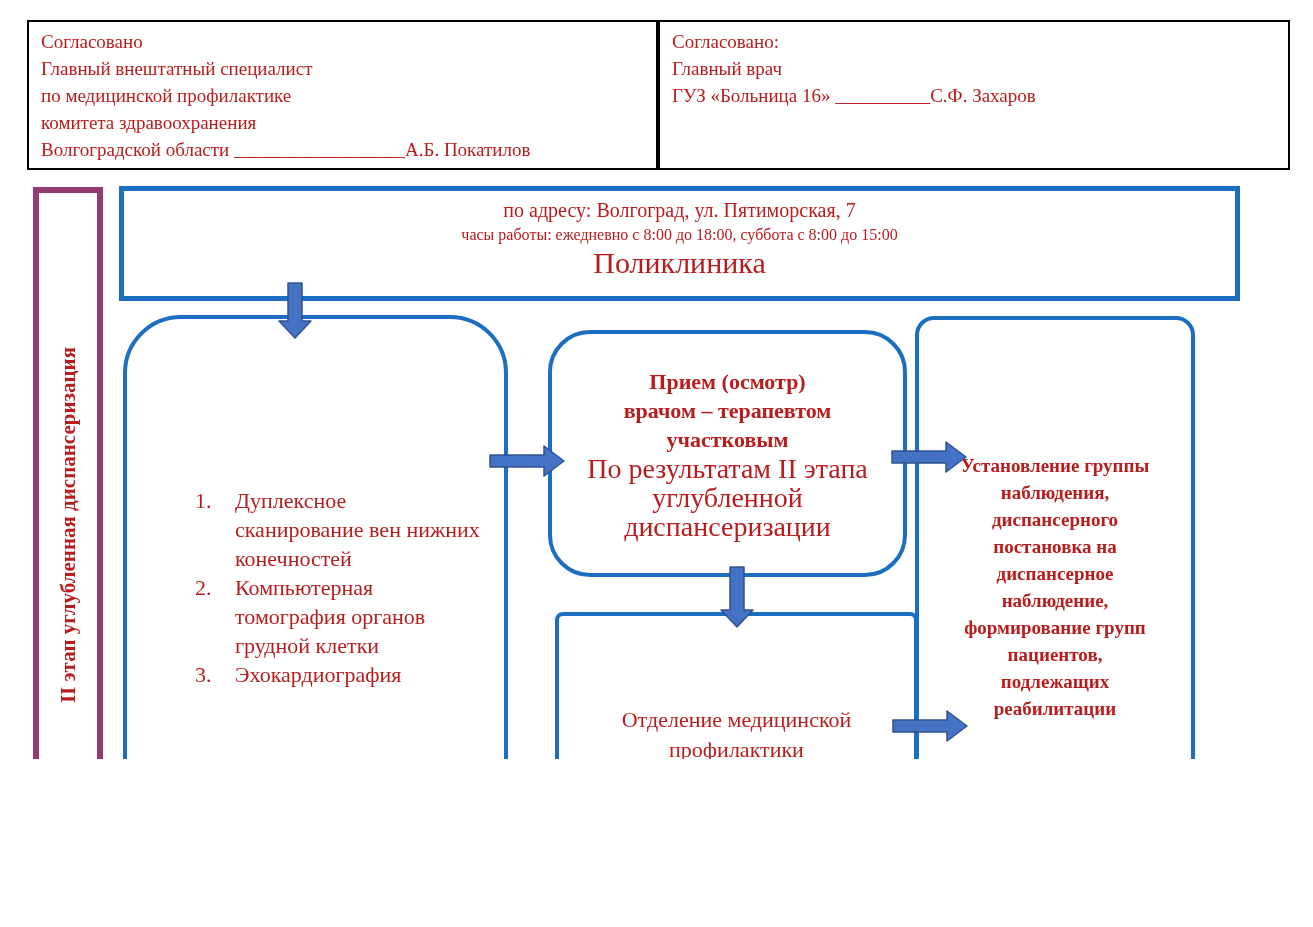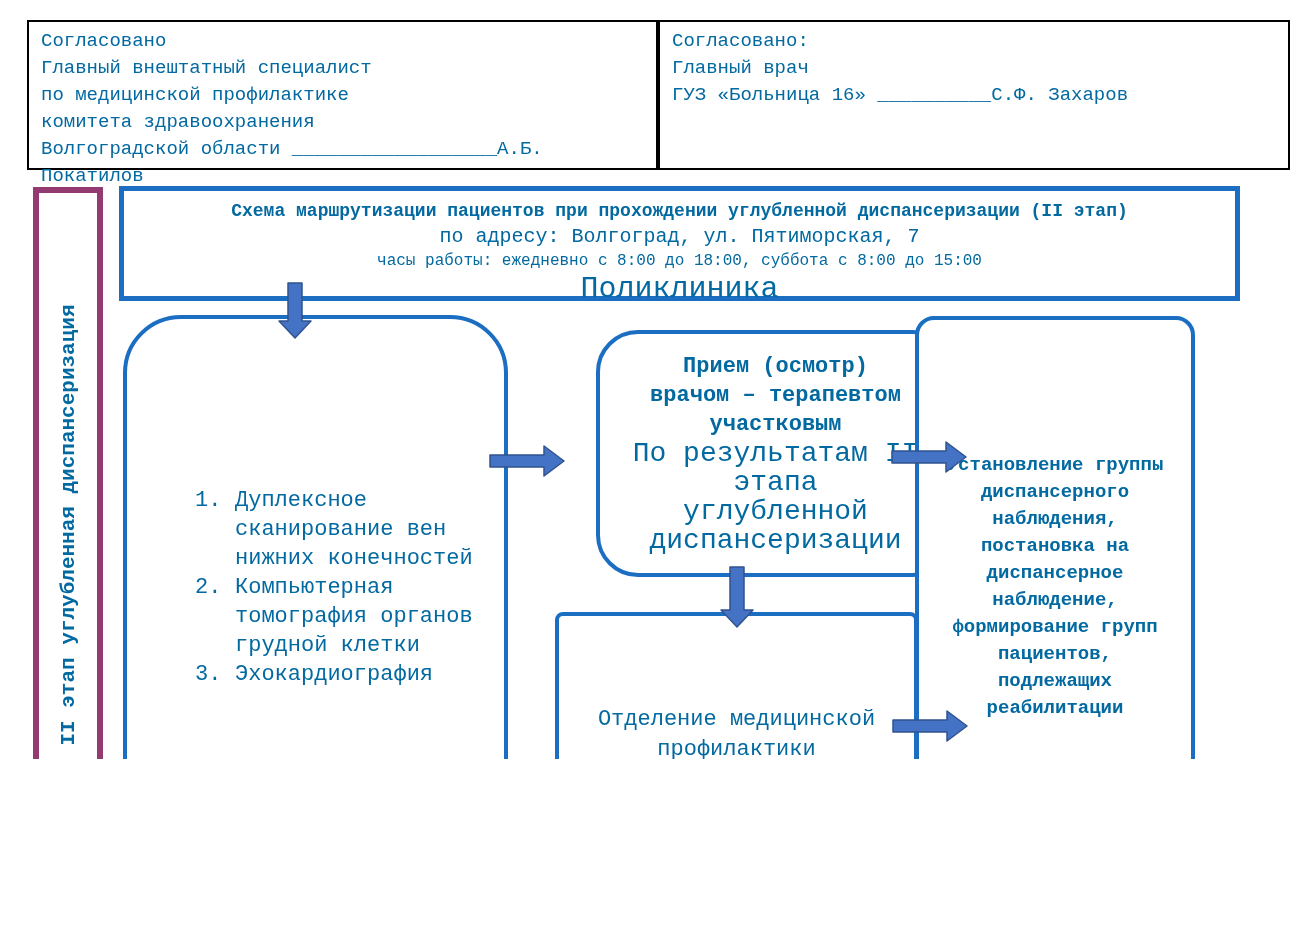--- a/index.html
+++ b/index.html
@@ -2,22 +2,22 @@
 <html><head>
 <meta charset="utf-8">
 <style>
   * { margin: 0; padding: 0; box-sizing: border-box; }
   html, body { background: #ffffff; }
   .page {
     position: relative;
     width: 1313px;
     height: 759px;
     background: #ffffff;
-    font-family: Liberation Mono, monospace;
-    color: #0369a1;
+    font-family: Liberation Serif, serif;
+    color: #b91c1c;
     overflow: hidden;
   }
   
   .hdr-box {
     position: absolute;
     top: 20px;
     height: 150px;
     border: 2px solid #000000;
     padding: 6px 12px;
     font-size: 19px;
@@ -88,21 +88,20 @@
   }
   .node-procedures li::before {
     content: counter(proc) ".";
     position: absolute;
     left: 0;
   }
   .node-therapist {
     left: 548px; top: 330px;
     width: 359px; height: 247px;
     border-radius: 42px;
-    margin-left: 48px;
   }
   .node-therapist .bold { font-weight: bold; font-size: 22px; line-height: 29px; }
   .node-therapist .reg  { font-size: 28px; line-height: 29px; }
   .node-prevention {
     left: 555px; top: 612px;
     width: 363px; height: 246px;
     border-radius: 8px;
     font-size: 22px;
     line-height: 30px;
   }
@@ -134,21 +133,20 @@
     <div>Согласовано:</div>
     <div>Главный врач</div>
     <div>ГУЗ «Больница 16» __________С.Ф. Захаров</div>
   </div>
 
   <div class="stage-box">
     <span class="rot">II этап углубленная диспансеризация</span>
   </div>
 
   <div class="title-box">
-    <div class="t1">Схема маршрутизации пациентов при прохождении углубленной диспансеризации (II этап)</div>
     <div class="t2">по адресу: Волгоград, ул. Пятиморская, 7</div>
     <div class="t3">часы работы: ежедневно с 8:00 до 18:00, суббота с 8:00 до 15:00</div>
     <div class="t4">Поликлиника</div>
   </div>
 
   <div class="node node-procedures">
     <ol>
       <li>Дуплексное сканирование вен нижних конечностей</li>
       <li>Компьютерная томография органов грудной клетки</li>
       <li>Эхокардиография</li>
@@ -169,22 +167,22 @@
   <div class="node node-prevention">
     <div>
       <div>Отделение медицинской</div>
       <div>профилактики</div>
     </div>
   </div>
 
   <div class="node node-outcome">
     <div>
       <div>Установление группы</div>
+      <div>наблюдения,</div>
       <div>диспансерного</div>
-      <div>наблюдения,</div>
       <div>постановка на</div>
       <div>диспансерное</div>
       <div>наблюдение,</div>
       <div>формирование групп</div>
       <div>пациентов,</div>
       <div>подлежащих</div>
       <div>реабилитации</div>
     </div>
   </div>
 

